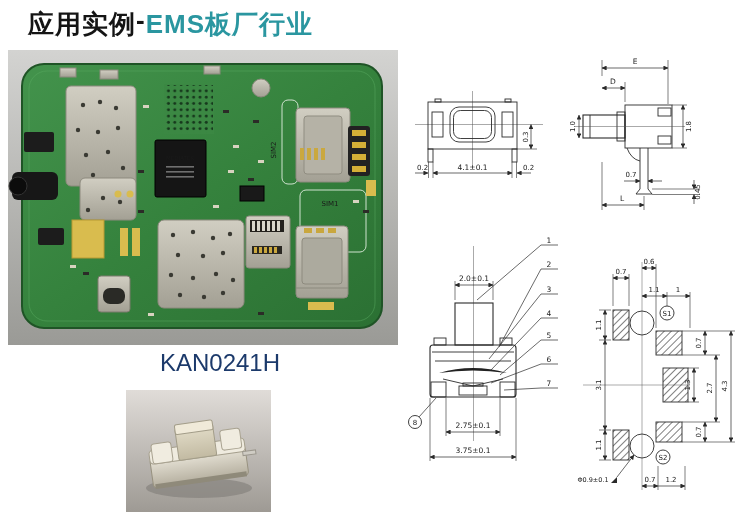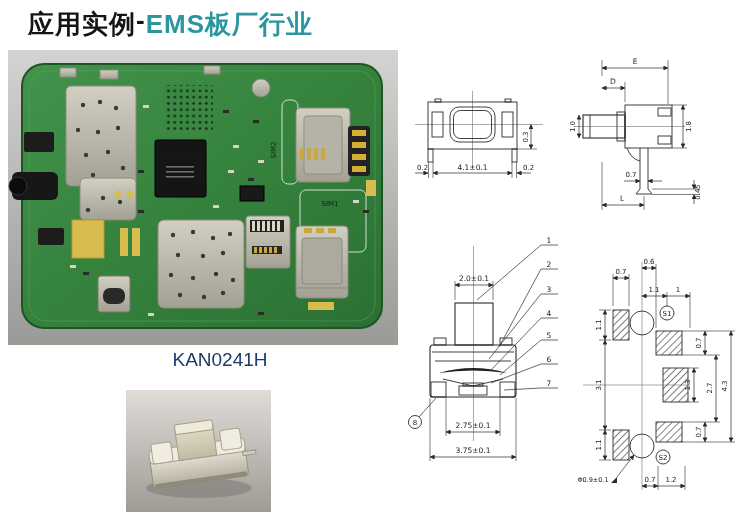--- a/index.html
+++ b/index.html
@@ -3,21 +3,21 @@
 <meta charset="utf-8">
 <style>
   html,body{margin:0;padding:0;background:#fff;}
   .page{position:relative;width:747px;height:516px;background:#ffffff;overflow:hidden;
         font-family:"Liberation Sans",sans-serif;}
   .title{position:absolute;left:28px;top:5px;font-size:26px;font-weight:bold;letter-spacing:1px;white-space:nowrap;}
   .title .t-black{color:#141414;}
   .title .t-dash{color:#141414;vertical-align:4px;}
   .title .t-teal{color:#2a96a0;}
   .part-label{position:absolute;left:120px;top:349px;width:200px;text-align:center;
-              font-size:19px;color:#1c3a6b;font-family:"Liberation Sans",sans-serif;}
+              font-size:24px;color:#1c3a6b;font-family:"Liberation Sans",sans-serif;}
   .pcb{position:absolute;left:8px;top:50px;}
   .product{position:absolute;left:126px;top:390px;}
   .drw{position:absolute;}
   svg text{font-family:"DejaVu Sans",sans-serif;fill:#1a1a1a;}
   .dimtxt{font-size:7px;}
   .dimtxt8{font-size:7.5px;}
   .ln{stroke:#2a2a2a;stroke-width:0.9;fill:none;}
   .lnb{stroke:#2a2a2a;stroke-width:1.1;fill:none;}
   .cl{stroke:#555;stroke-width:0.5;fill:none;}
   .dim{stroke:#2a2a2a;stroke-width:0.7;fill:none;}

